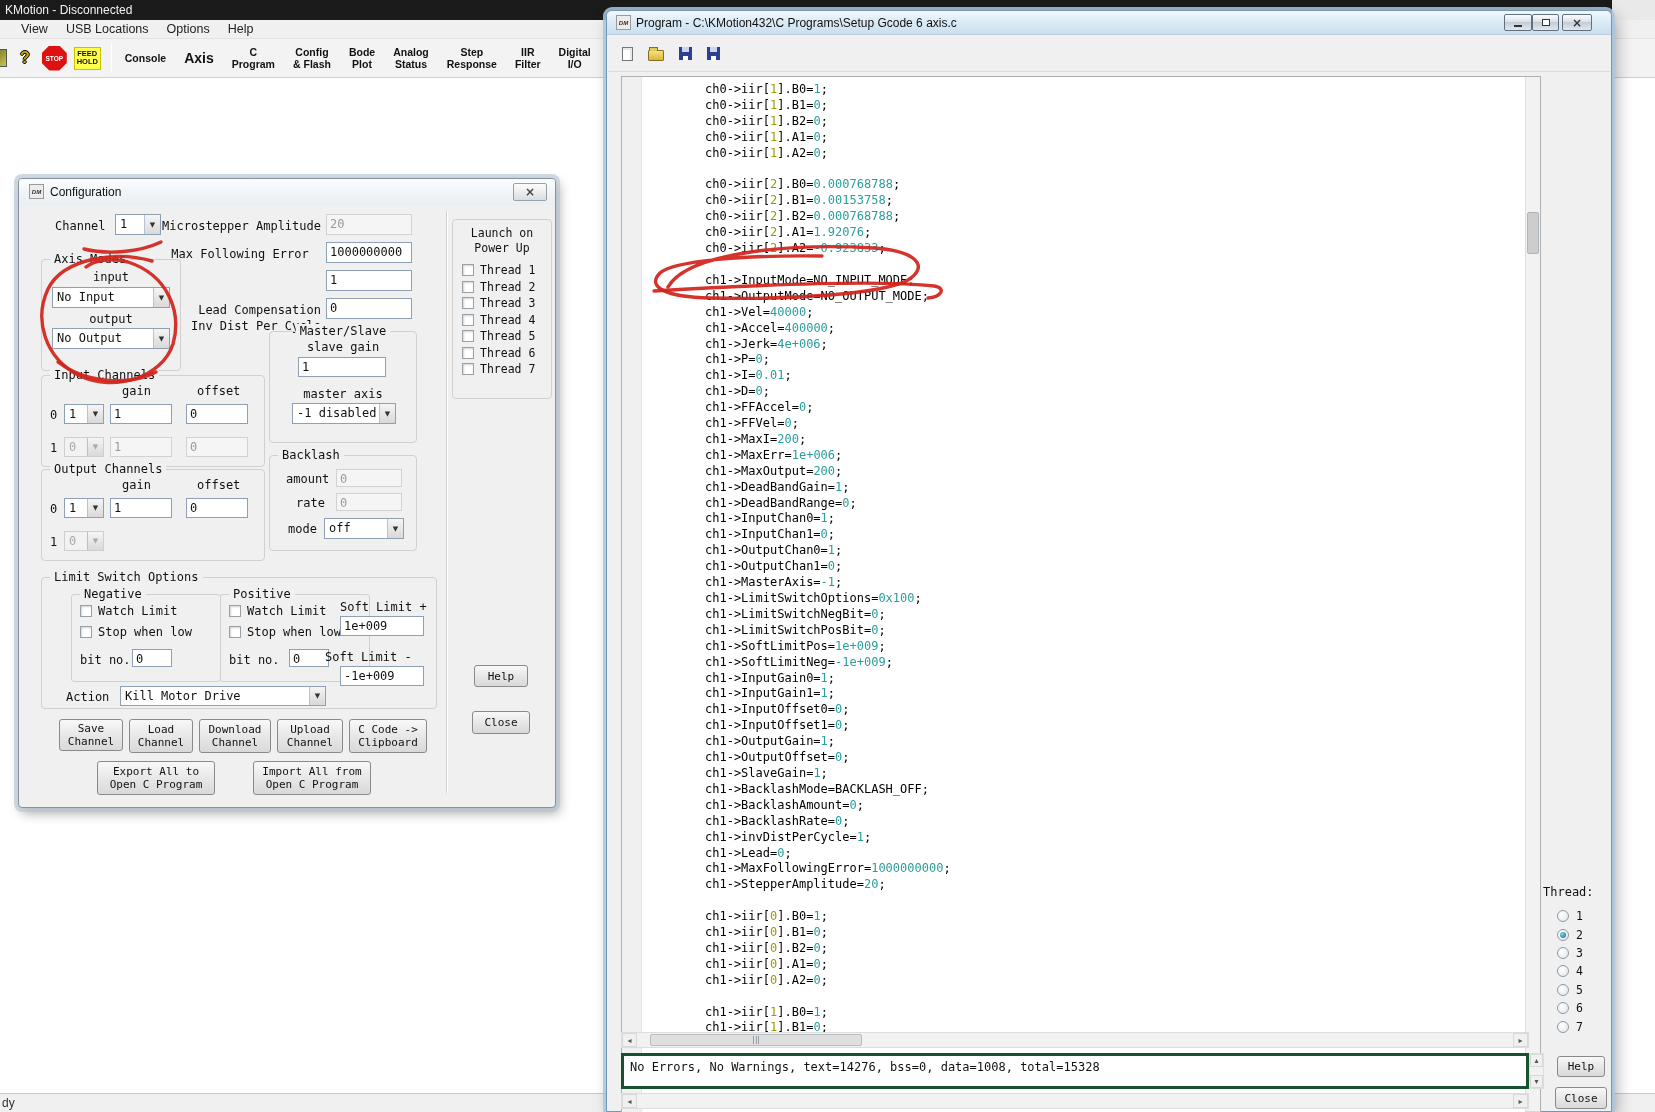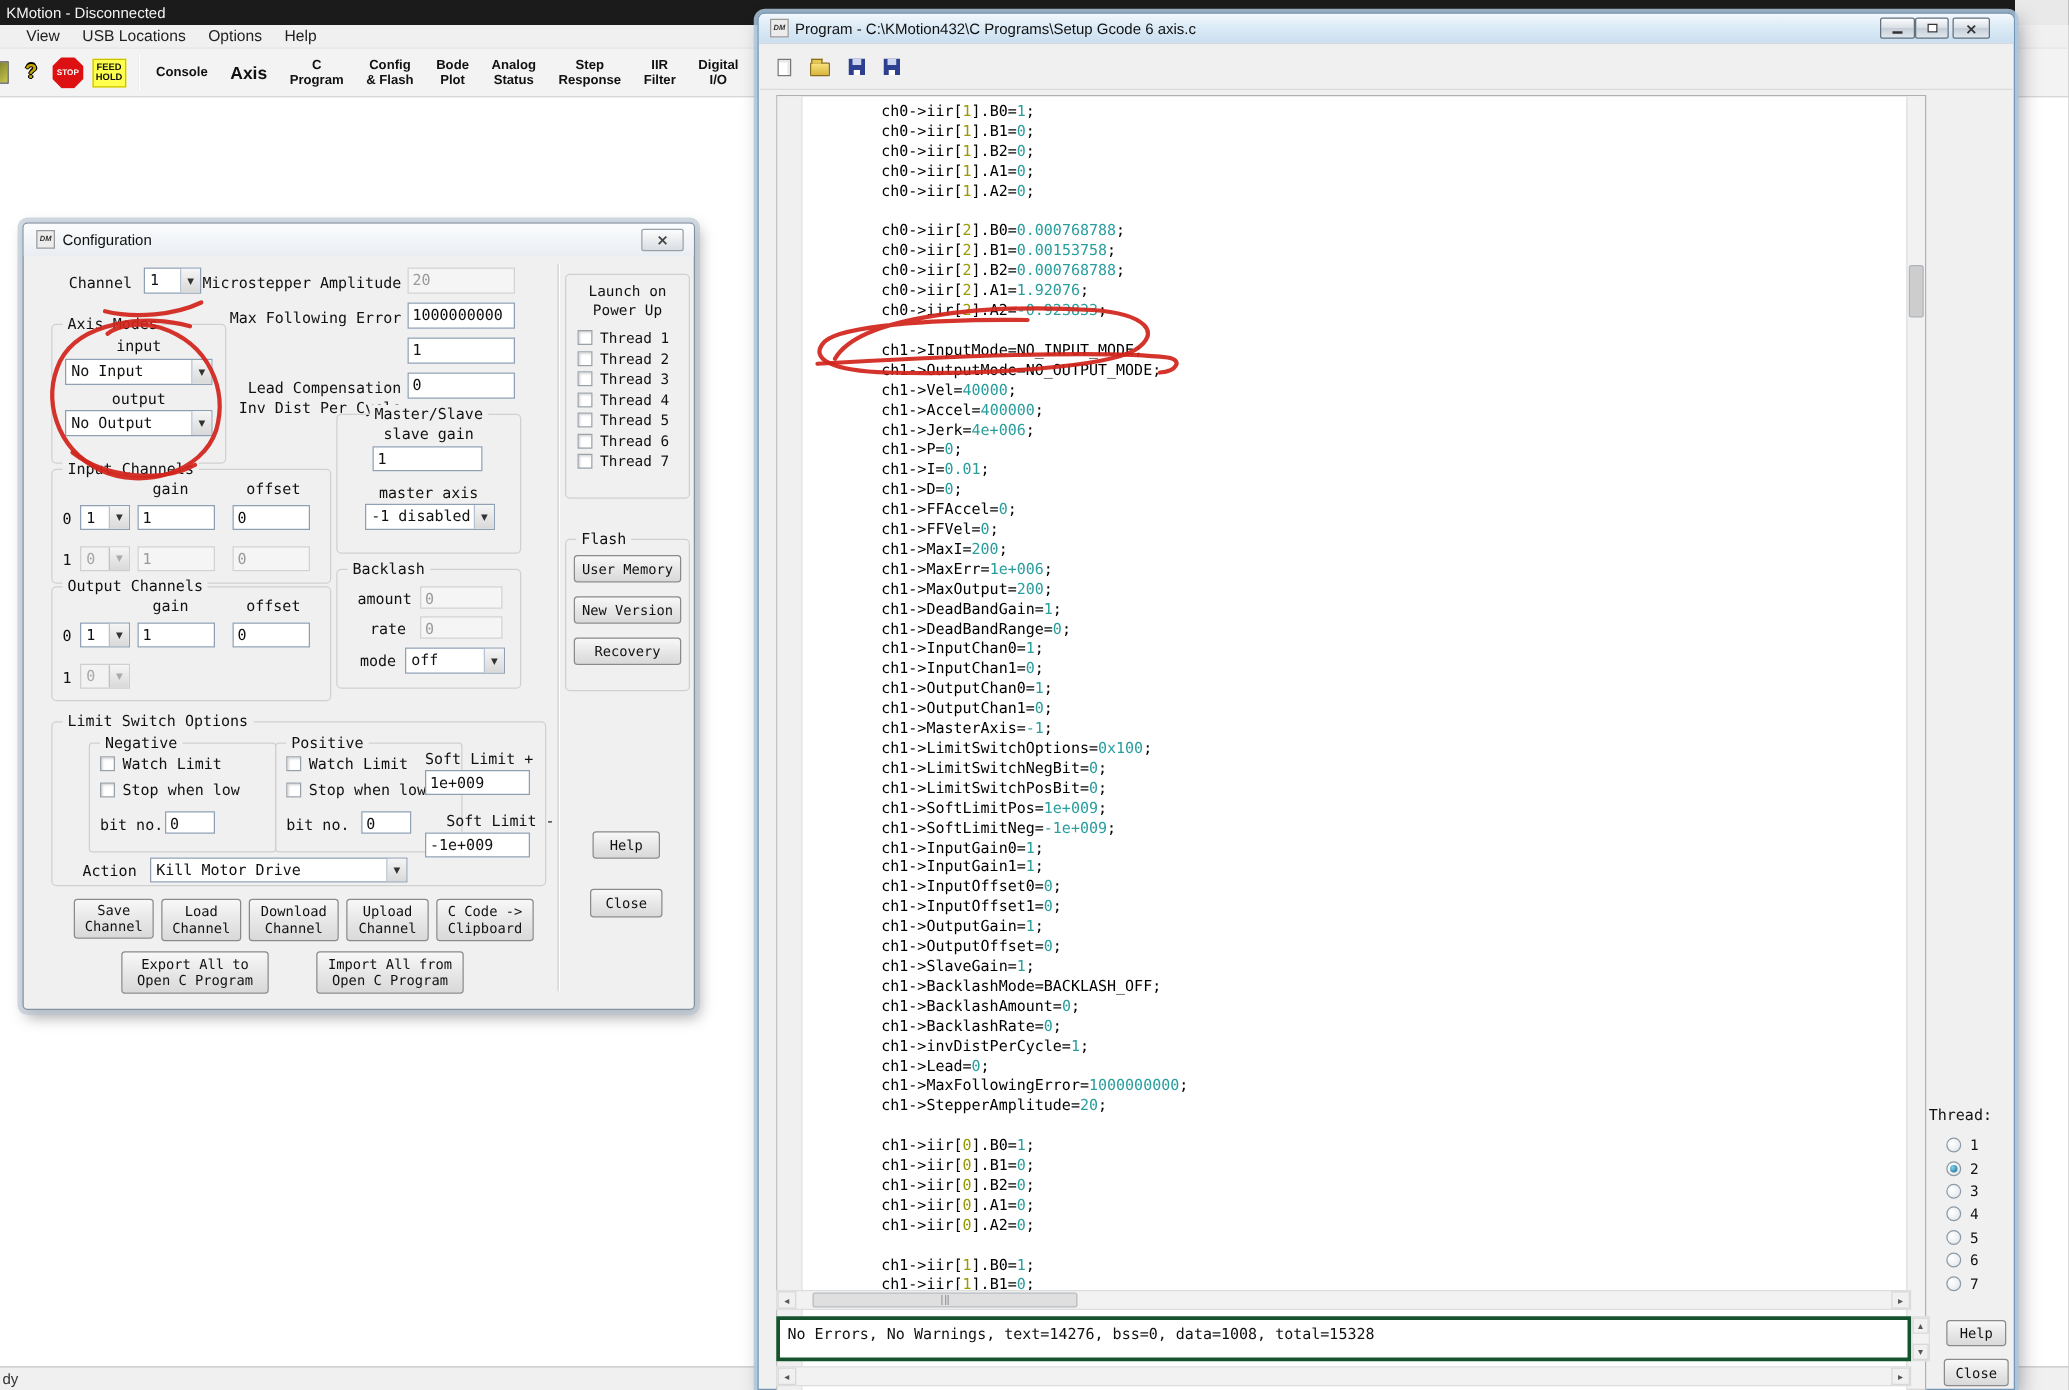--- a/index.html
+++ b/index.html
@@ -215,21 +215,21 @@
 
     <span class="mlabel" style="left:36px;top:40px;">Channel</span>
     <div class="combo" style="left:96px;top:35px;width:46px;height:21px;">
       <span class="val">1</span>
       <span class="arr">▼</span>
     </div>
 
     <span class="mlabel right" style="left:140px;top:40px;width:162px;">Microstepper Amplitude</span>
     <div class="tb dis" style="left:307px;top:35px;width:86px;height:21px;">20</div>
 
-    <span class="mlabel right" style="left:140px;top:68px;width:162px;">Max Following Error</span>
+    <span class="mlabel right" style="left:140px;top:68px;width:162px;text-align:center;">Max Following Error</span>
     <div class="tb" style="left:307px;top:63px;width:86px;height:21px;">1000000000</div>
 
     <span class="mlabel right" style="left:140px;top:96px;width:162px;margin-top:44px;">Inv Dist Per Cycle</span>
     <div class="tb" style="left:307px;top:91px;width:86px;height:21px;">1</div>
 
     <span class="mlabel right" style="left:140px;top:124px;width:162px;">Lead Compensation</span>
     <div class="tb" style="left:307px;top:119px;width:86px;height:21px;">0</div>
 
     <div class="group" style="left:22px;top:80px;width:140px;height:112px;">
       <span class="gb-label">Axis Modes</span>
@@ -337,21 +337,21 @@
         <div class="cb-row" style="position:absolute;left:8px;top:29px;">
           <span class="cb"></span>
           <span class="cb-label" style="font-size:12px;">Stop when low</span>
         </div>
         <span class="mlabel" style="left:8px;top:58px;">bit no.</span>
         <div class="tb" style="left:68px;top:54px;width:40px;height:18px;">0</div>
       </div>
 
       <span class="mlabel" style="left:298px;top:22px;">Soft Limit +</span>
       <div class="tb" style="left:298px;top:38px;width:84px;height:20px;">1e+009</div>
-      <span class="mlabel" style="left:315px;top:72px;">Soft Limit -</span>
+      <span class="mlabel" style="left:283px;top:72px;">Soft Limit -</span>
       <div class="tb" style="left:298px;top:88px;width:84px;height:20px;">-1e+009</div>
 
       <span class="mlabel" style="left:24px;top:112px;">Action</span>
       <div class="combo" style="left:78px;top:108px;width:206px;height:20px;">
         <span class="val">Kill Motor Drive</span>
         <span class="arr">▼</span>
       </div>
     </div>
 
     <div id="chan-buttons" style="position:absolute;left:40px;top:540px;display:flex;gap:6px;">
@@ -417,28 +417,20 @@
             <span class="cb"></span>
             <span class="cb-label">Thread 6</span>
           </div>
           <div class="cb-row">
             <span class="cb"></span>
             <span class="cb-label">Thread 7</span>
           </div>
         </div>
     </div>
 
-    <div class="group" style="left:433px;top:252px;width:100px;height:122px;">
-      <span class="gb-label">Flash</span>
-      <div id="flash-buttons" style="position:absolute;left:0;right:0;top:12px;display:flex;flex-direction:column;align-items:center;gap:11px;">
-          <div class="btn" style="width: 86px; height: 22px;">User Memory</div>
-          <div class="btn" style="width: 86px; height: 22px;">New Version</div>
-          <div class="btn" style="width: 86px; height: 22px;">Recovery</div>
-        </div>
-    </div>
 
     <div class="btn" style="position:absolute;left:455px;top:486px;width:54px;height:22px;">Help</div>
     <div class="btn" style="position:absolute;left:453px;top:532px;width:58px;height:23px;">Close</div>
   </div>
 
   <div class="progwin">
     <div class="pw-titlebar">
       <span class="dm-icon" style="left:9px;top:4px;">DM</span>
       <span class="pw-title">Program - C:\KMotion432\C Programs\Setup Gcode 6 axis.c</span>
       <span class="win-btn" style="right:79px;width:28px;">

